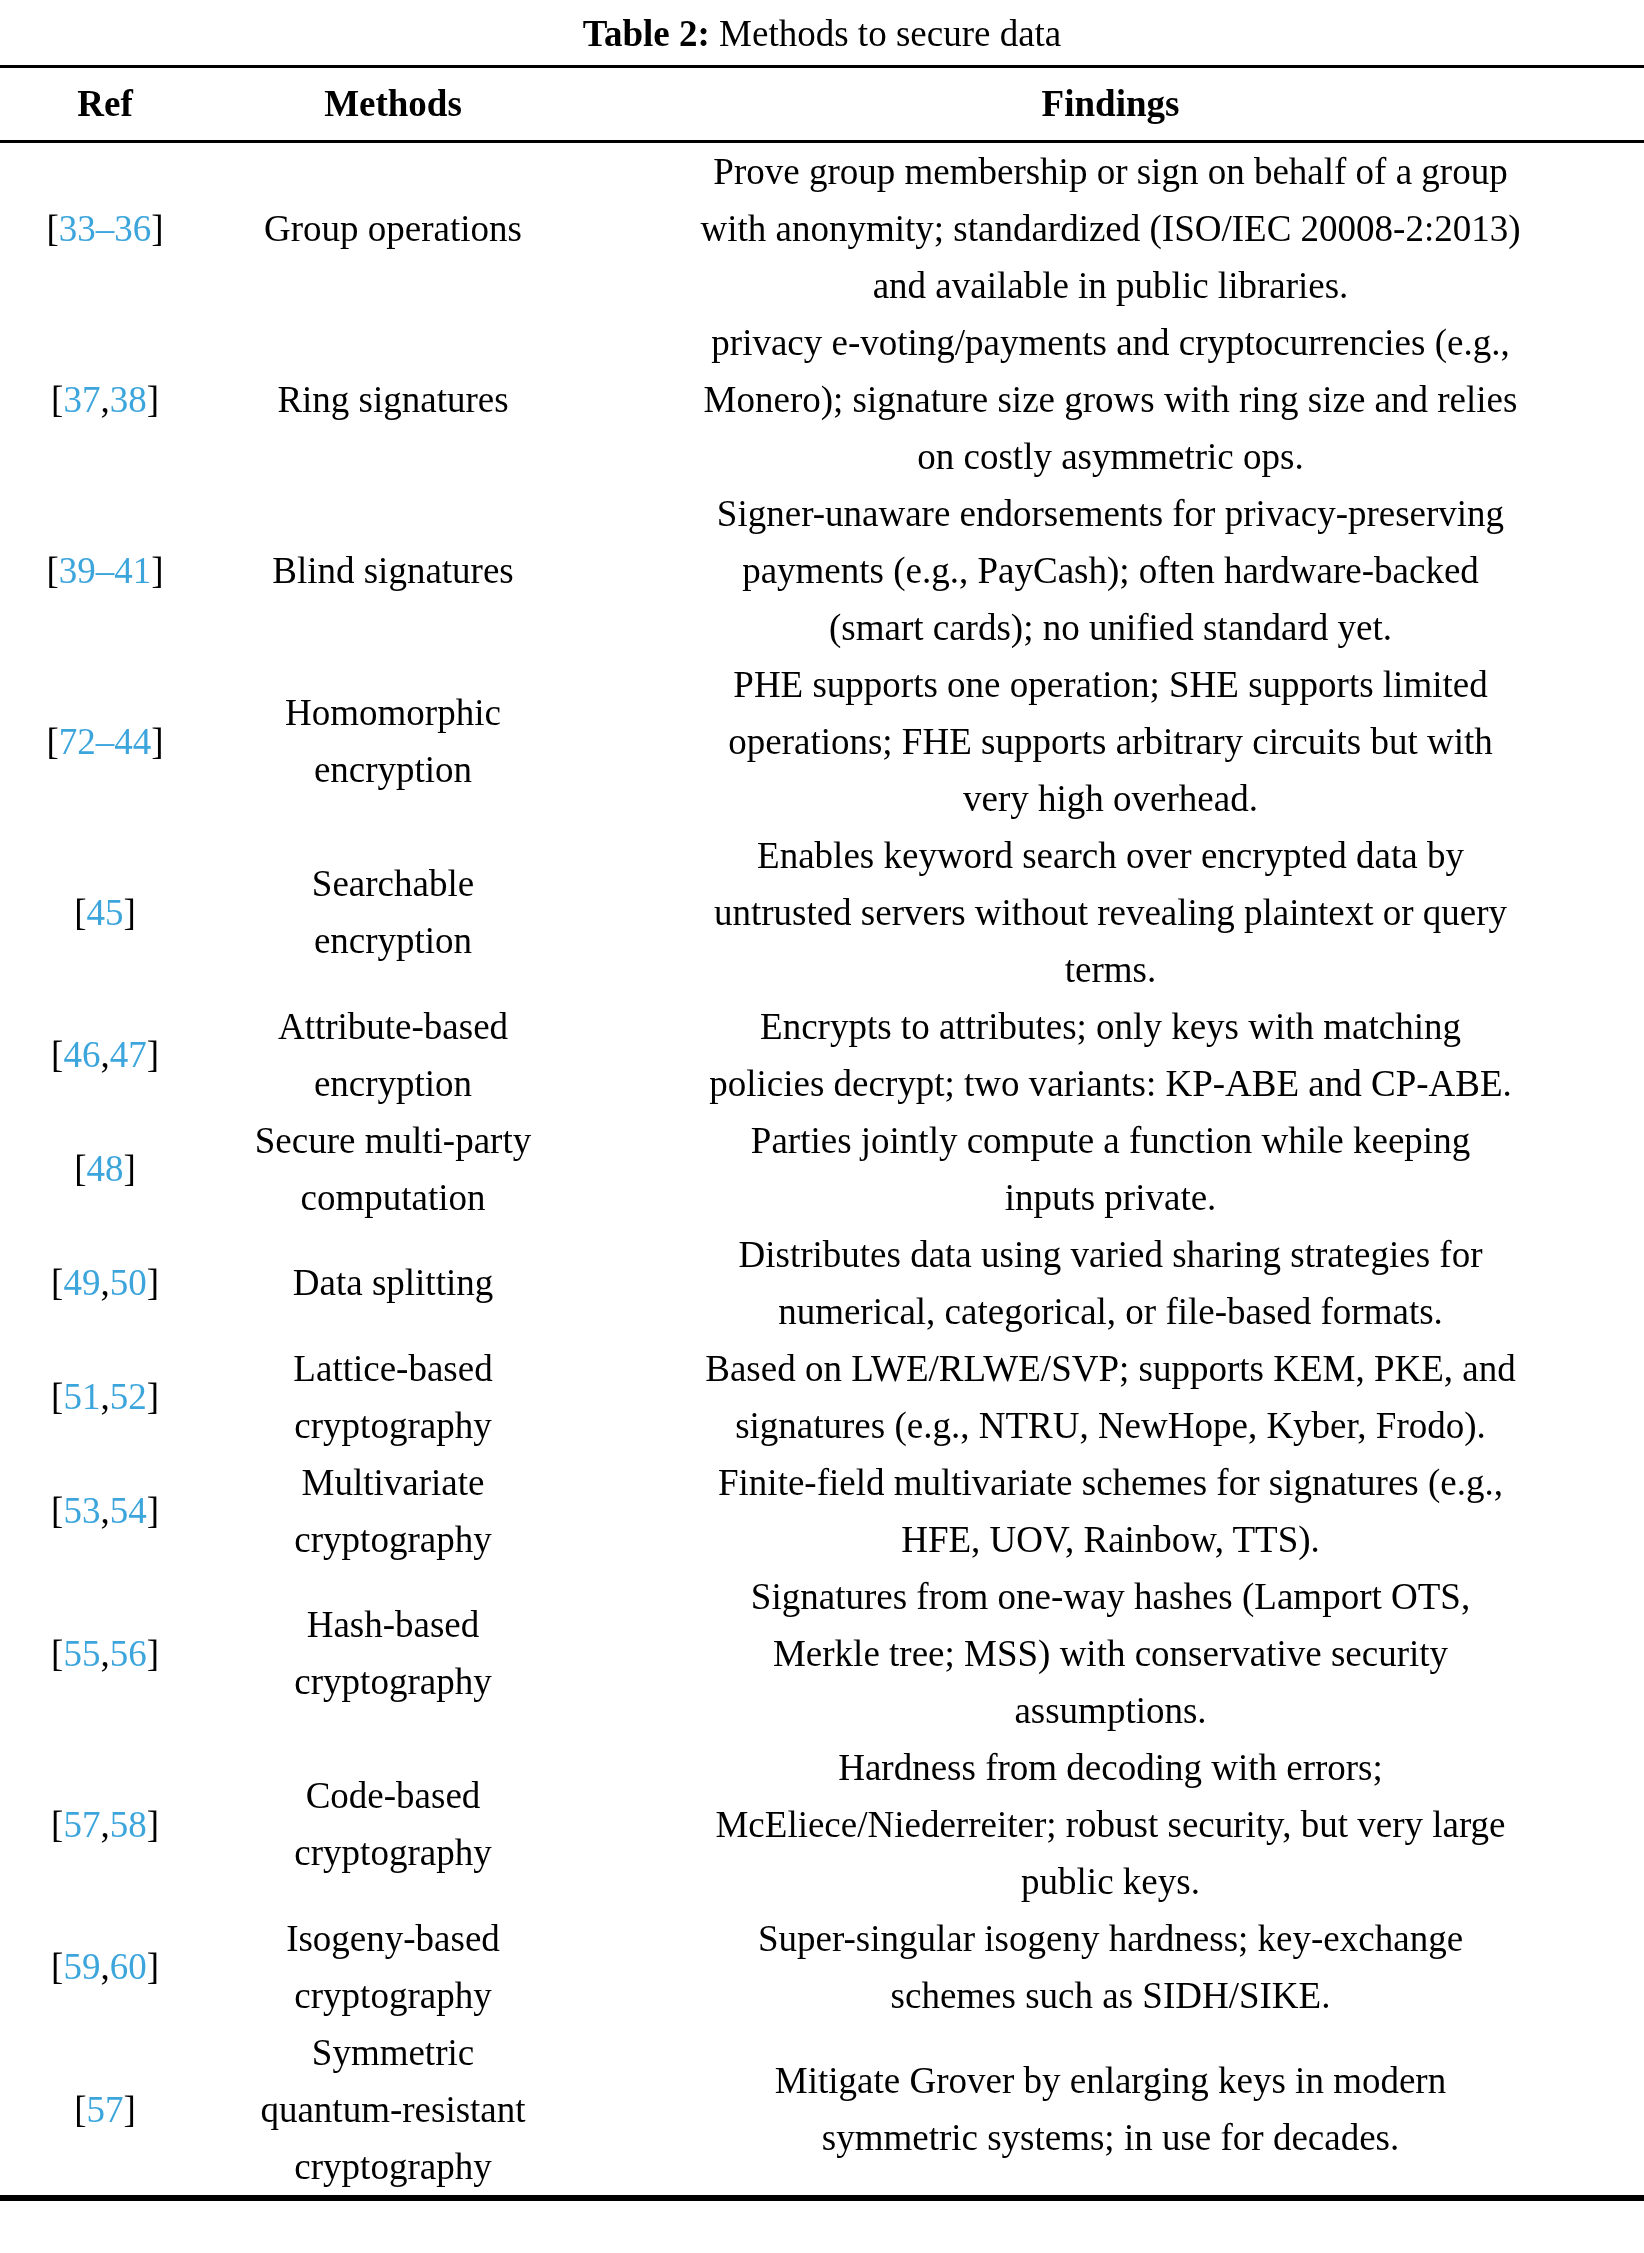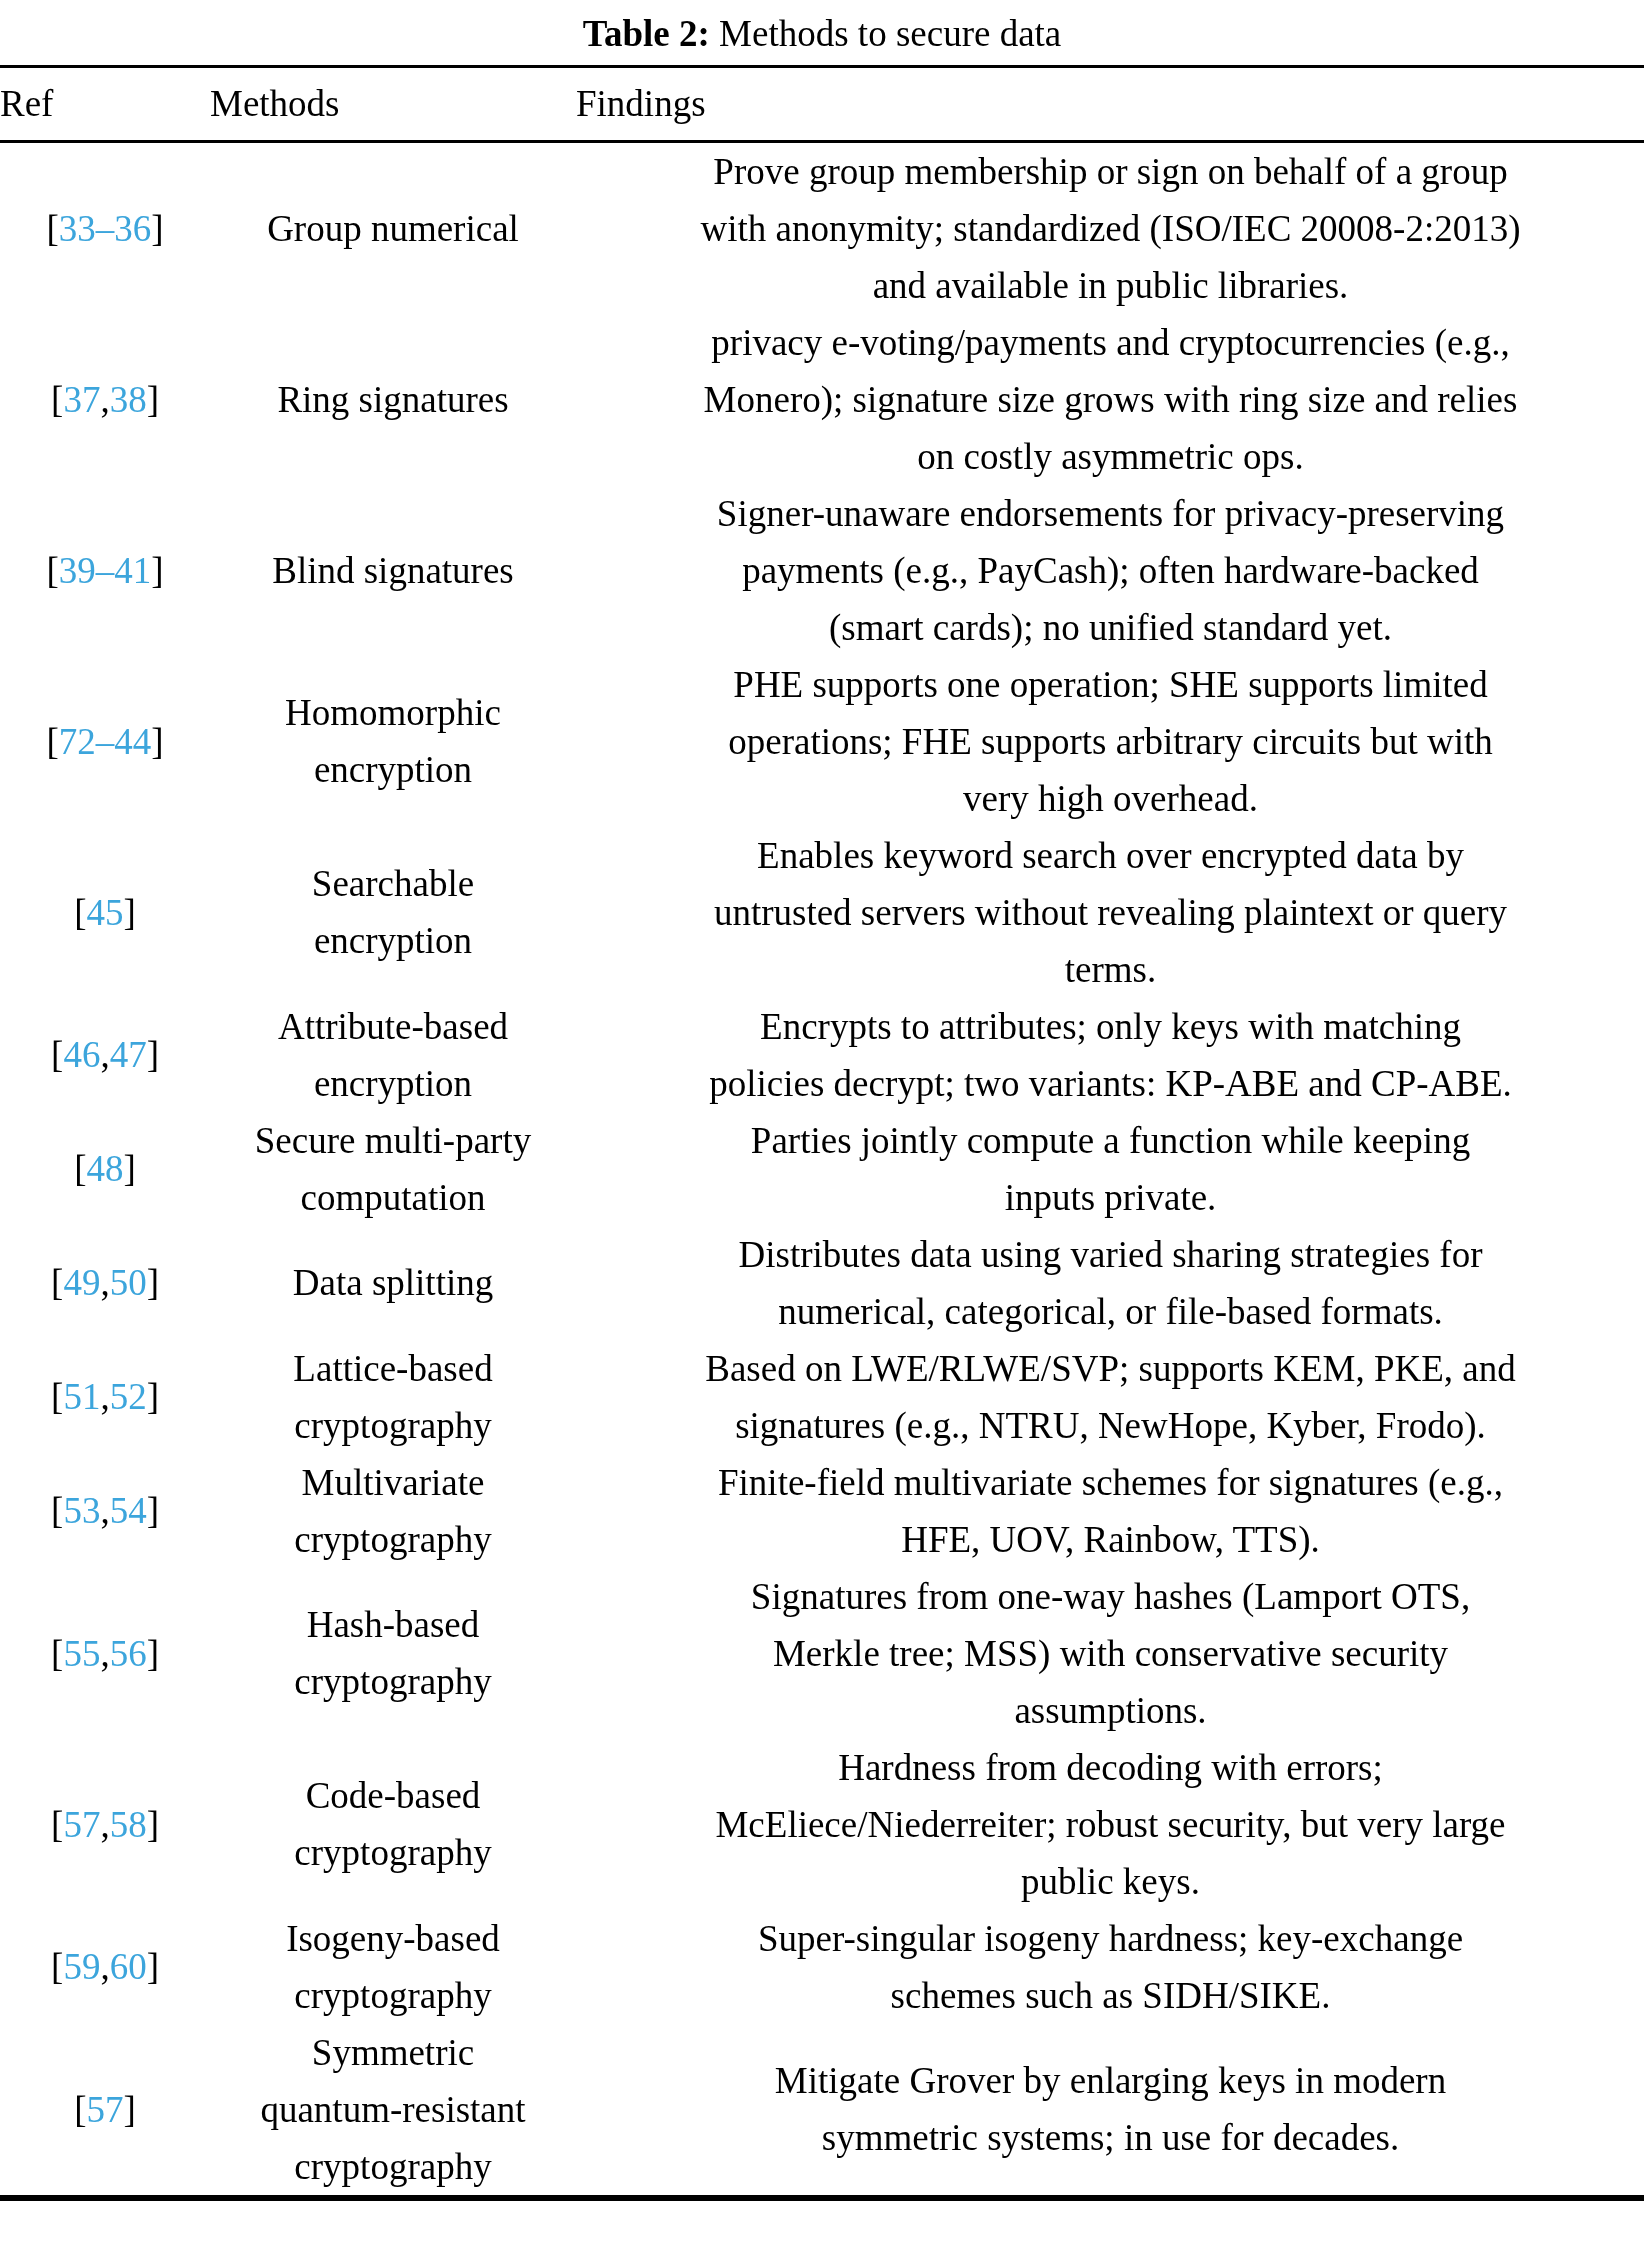--- a/index.html
+++ b/index.html
@@ -26,21 +26,22 @@
     border-bottom: 6.8px solid #000;
   }
   .header-row {
     display: grid;
     grid-template-columns: 210px 366px 1069px;
     align-items: center;
     height: 72px;
     border-bottom: 3.9px solid #000;
   }
   .header-cell {
-    font-weight: normal;
+    text-align: center;
+    font-weight: bold;
     font-size: 37px;
   }
   .row {
     display: grid;
     grid-template-columns: 210px 366px 1069px;
     align-items: center;
   }
   .cell { text-align: center; }
   .line {
     font-size: 37px;
@@ -66,21 +67,21 @@
   <div class="mtable">
     <div class="header-row">
       <div class="header-cell">Ref</div>
       <div class="header-cell">Methods</div>
       <div class="header-cell">Findings</div>
     </div>
     <div class="tbody">
         <div class="row">
           <div class="cell"><span class="cite"><span class="bracket">[</span><span class="cite-num">33–36</span><span class="bracket">]</span></span></div>
           <div class="cell">
-            <div class="line">Group numerical</div>
+            <div class="line">Group operations</div>
           </div>
           <div class="cell">
             <div class="line">Prove group membership or sign on behalf of a group</div>
             <div class="line">with anonymity; standardized (ISO/IEC 20008-2:2013)</div>
             <div class="line">and available in public libraries.</div>
           </div>
         </div>
         <div class="row">
           <div class="cell"><span class="cite"><span class="bracket">[</span><span class="cite-num">37</span><span class="sep">,</span><span class="cite-num">38</span><span class="bracket">]</span></span></div>
           <div class="cell">

